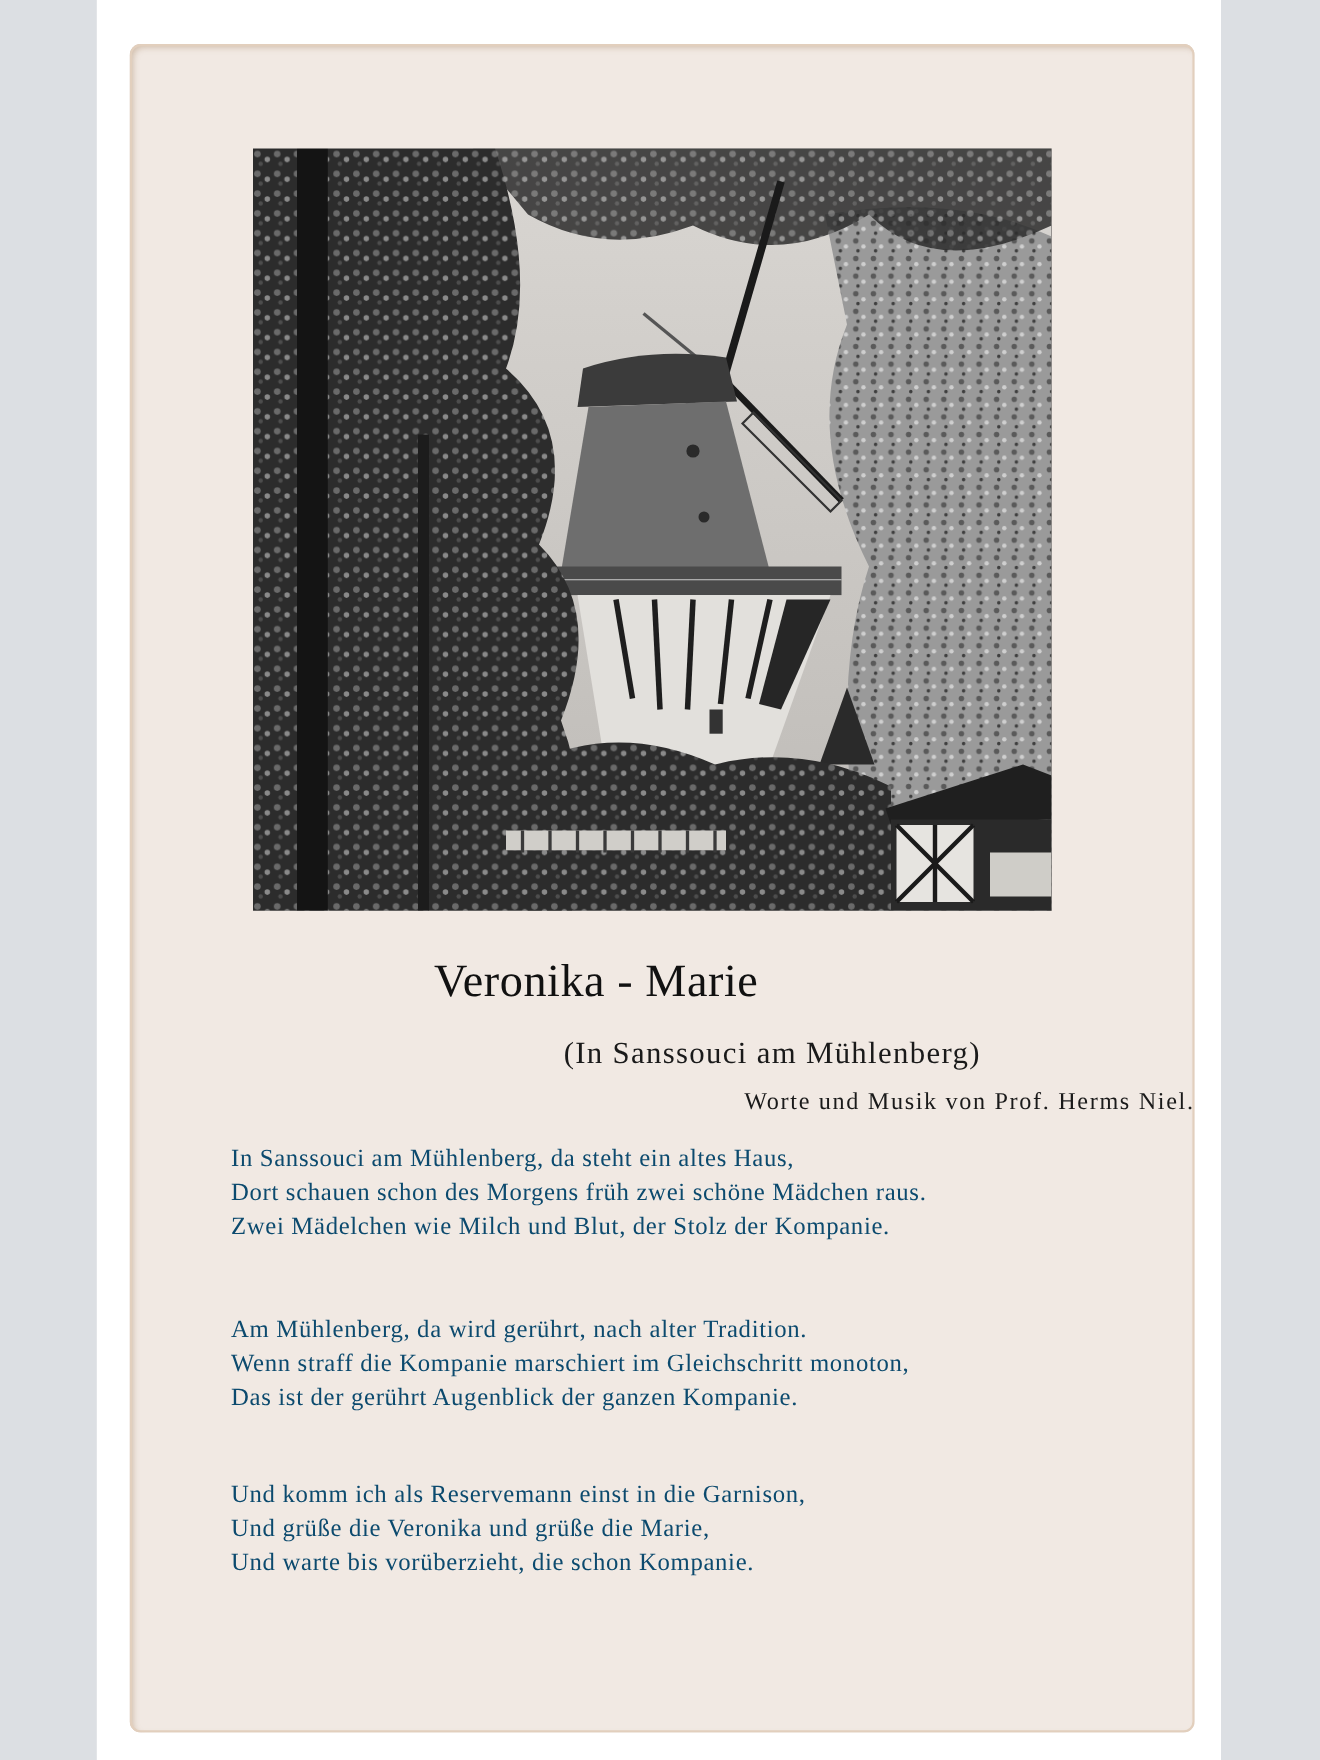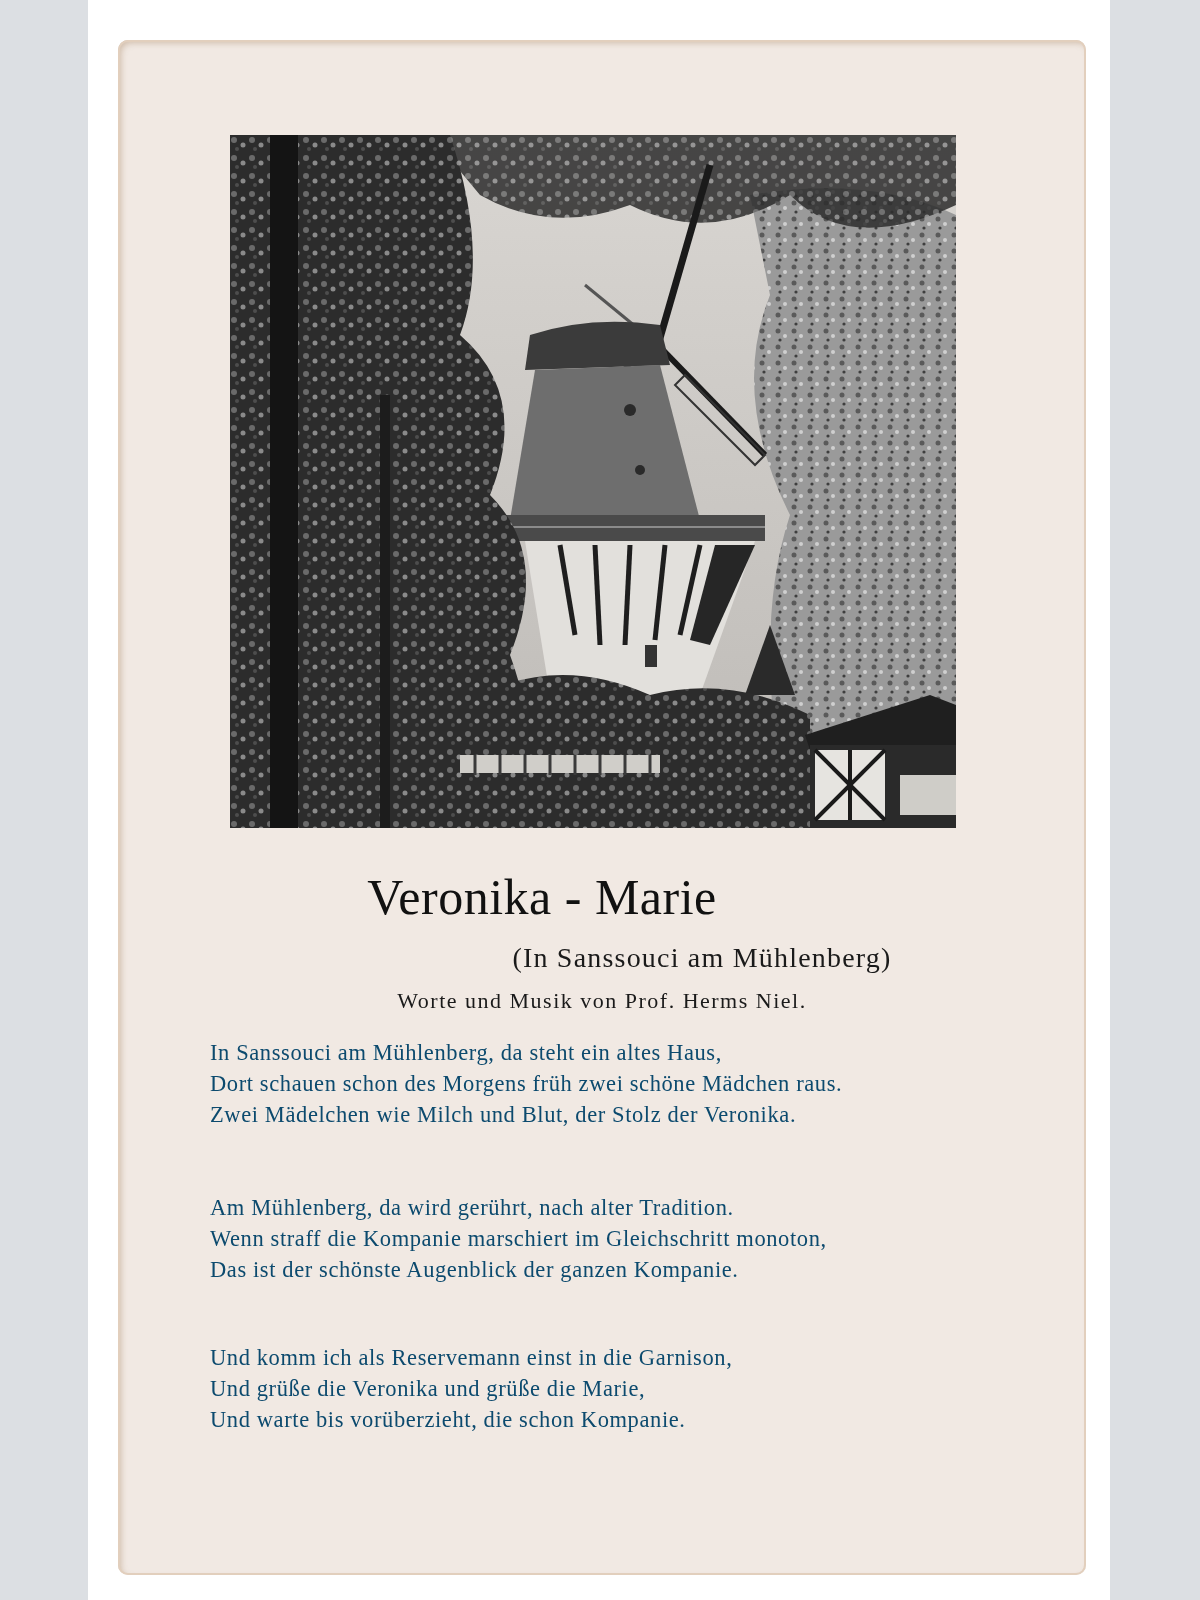--- a/index.html
+++ b/index.html
@@ -21,31 +21,31 @@
       box-shadow: inset 0 0 0 2px #e2cfbd, inset 3px 3px 6px rgba(150,110,70,0.35);
     }
     .photo {
       position: absolute; left: 230px; top: 135px; width: 726px; height: 693px;
       background: #3a3a3a;
       overflow: hidden;
     }
     .photo svg { display: block; width: 100%; height: 100%; }
     .title {
       position: absolute; left: 118px; width: 848px; top: 868px;
-      text-align: center; font-size: 50px; color: #111;
+      text-align: center; font-size: 42px; color: #111;
       letter-spacing: 0.5px; margin: 0; font-weight: normal;
     }
     .subtitle {
       position: absolute; left: 118px; width: 1168px; top: 942px;
       text-align: center; font-size: 28px; color: #1a1a1a;
       letter-spacing: 1.2px;
     }
     .credit {
       position: absolute; left: 118px; width: 968px; top: 988px;
-      text-align: center; font-size: 22px; color: #1a1a1a;
+      text-align: right; font-size: 22px; color: #1a1a1a;
       letter-spacing: 1.5px;
     }
     .verse {
       position: absolute; left: 210px; width: 800px;
       font-size: 22.5px; color: #0c4a6e; line-height: 31px;
       letter-spacing: 0.6px;
     }
     .verse div { white-space: nowrap; }
     .v1 { top: 1037px; }
     .v2 { top: 1192px; }
@@ -141,26 +141,26 @@
   </svg>
 </div>
 
 <h1 class="title">Veronika - Marie</h1>
 <div class="subtitle">(In Sanssouci am Mühlenberg)</div>
 <div class="credit">Worte und Musik von Prof. Herms Niel.</div>
 
 <div class="verse v1">
   <div>In Sanssouci am Mühlenberg, da steht ein altes Haus,</div>
   <div>Dort schauen schon des Morgens früh zwei schöne Mädchen raus.</div>
-  <div>Zwei Mädelchen wie Milch und Blut, der Stolz der Veronika.</div>
+  <div>Zwei Mädelchen wie Milch und Blut, der Stolz der Kompanie.</div>
 </div>
 
 <div class="verse v2">
   <div>Am Mühlenberg, da wird gerührt, nach alter Tradition.</div>
   <div>Wenn straff die Kompanie marschiert im Gleichschritt monoton,</div>
-  <div>Das ist der schönste Augenblick der ganzen Kompanie.</div>
+  <div>Das ist der gerührt Augenblick der ganzen Kompanie.</div>
 </div>
 
 <div class="verse v3">
   <div>Und komm ich als Reservemann einst in die Garnison,</div>
   <div>Und grüße die Veronika und grüße die Marie,</div>
   <div>Und warte bis vorüberzieht, die schon Kompanie.</div>
 </div>
 
 </body></html>

